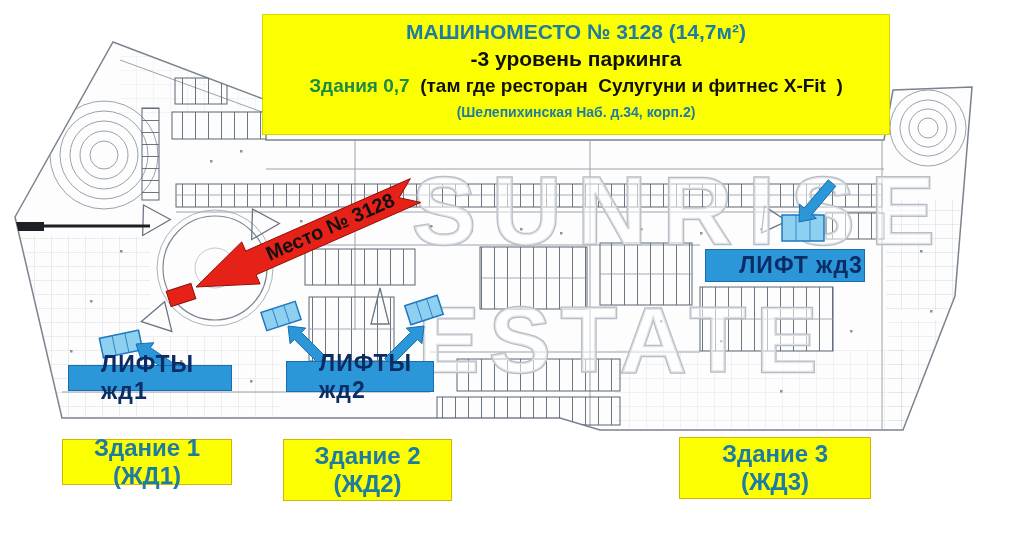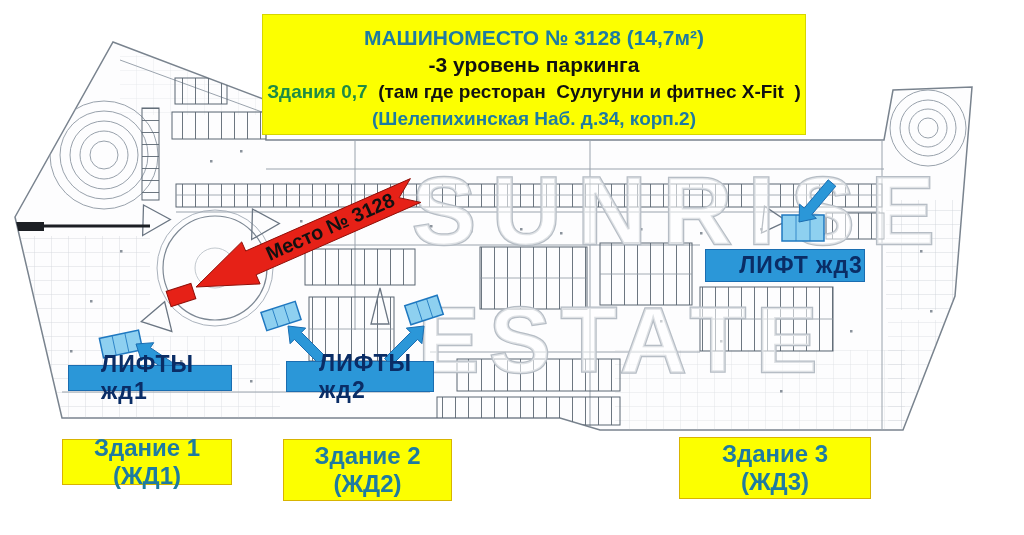--- a/index.html
+++ b/index.html
@@ -3,29 +3,29 @@
 <meta charset="utf-8">
 <style>
   html,body{margin:0;padding:0;background:#ffffff;}
   .stage{
     position:relative;width:1024px;height:535px;overflow:hidden;background:#ffffff;
     font-family:"Liberation Sans",sans-serif;
   }
   .stage svg{position:absolute;left:0;top:0;}
   
   .banner{
-    position:absolute;left:262px;top:14px;width:544px;height:121px;
+    position:absolute;left:262px;top:14px;width:628px;height:121px;
     background:#fcff00;border:1px solid #d6d600;box-sizing:border-box;
-    text-align:center;padding-top:9px;line-height:27px;font-weight:bold;
+    text-align:center;padding-top:3px;line-height:27px;font-weight:bold;
   }
   .banner .b1{font-size:21px;color:#1e7ba1;}
   .banner .b2{font-size:21px;color:#111111;}
   .banner .b3{font-size:19px;color:#111111;white-space:pre;}
   .banner .b3 .g{color:#1e8b45;}
-  .banner .b4{font-size:19px;color:#1e7ba1;}
+  .banner .b4{font-size:14px;color:#1e7ba1;}
   
   .lift{
     position:absolute;display:flex;align-items:center;justify-content:center;
     background:#2b97d8;border:1px solid #1a6db1;box-sizing:border-box;
     color:#0a2d66;font-weight:bold;font-size:23px;letter-spacing:1px;padding-left:32px;
   }
   
   .bld{
     position:absolute;display:flex;flex-direction:column;align-items:center;justify-content:center;
     background:#fcff00;border:1px solid #d8b400;box-sizing:border-box;

